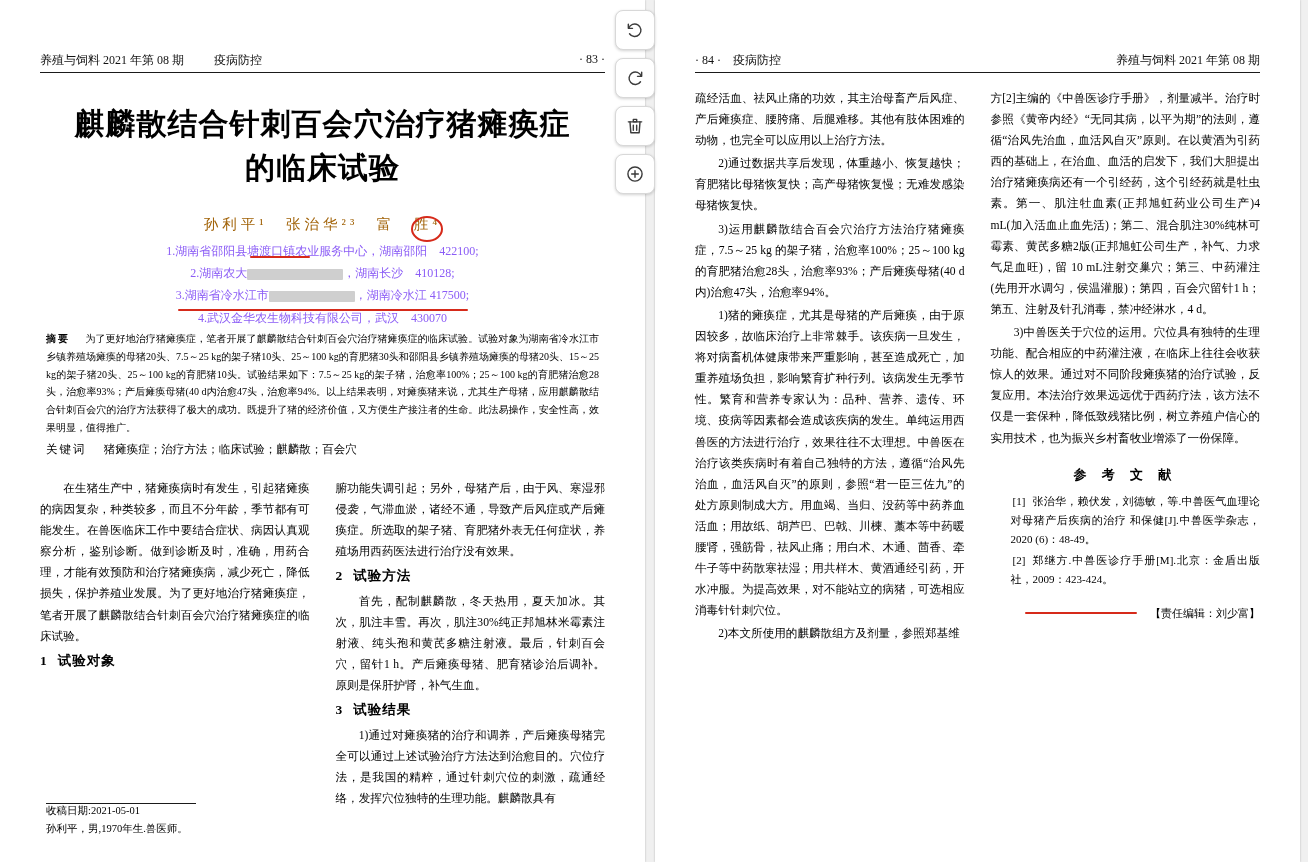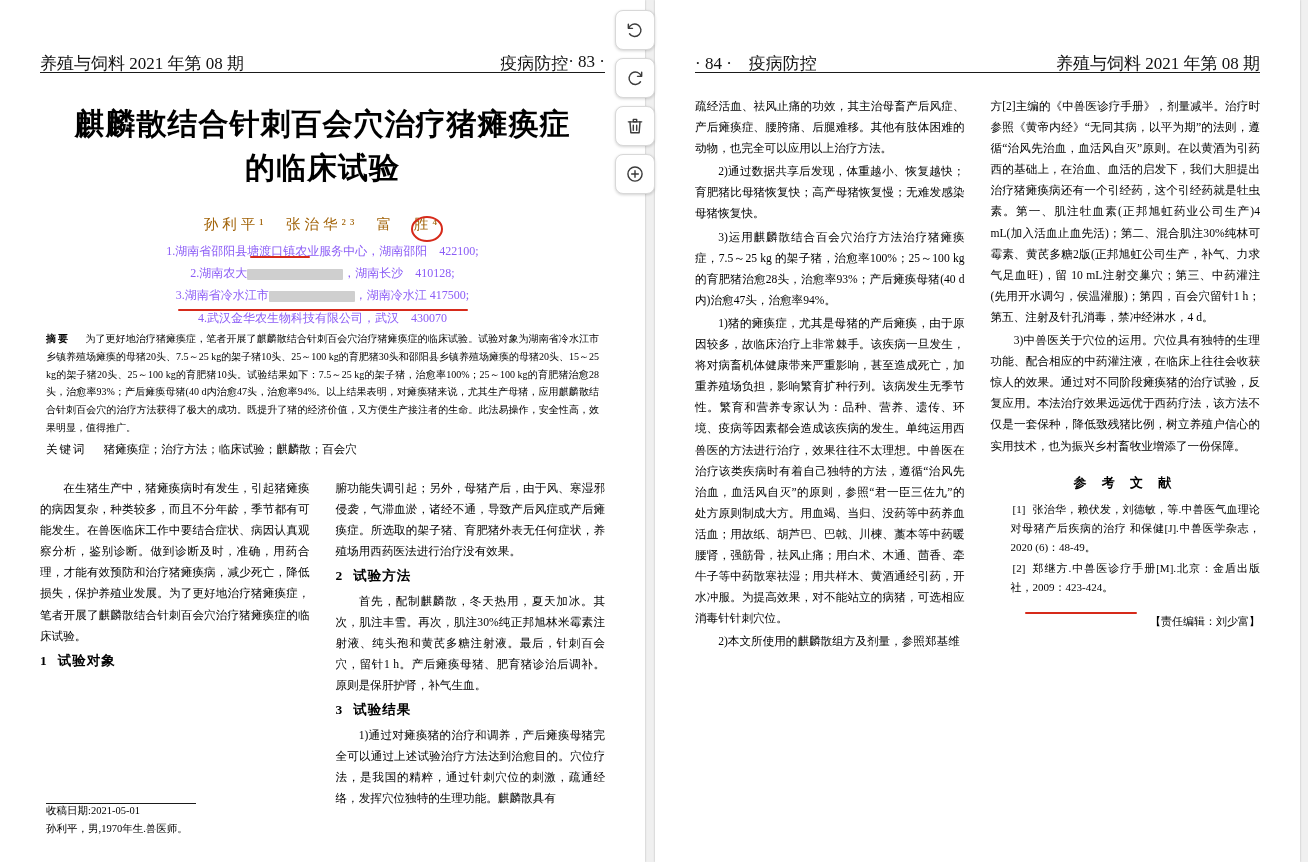--- a/index.html
+++ b/index.html
@@ -25,24 +25,24 @@
   .tool-btn{
     width:38px;height:38px;border-radius:8px;background:#fff;
     border:1px solid #d8d8d8;box-shadow:0 1px 3px rgba(0,0,0,.18);
     display:flex;align-items:center;justify-content:center;cursor:pointer;
   }
   .tool-btn svg{display:block;}
 
   
   .runhead{
     position:absolute;left:40px;right:40px;top:52px;
-    font-size:17px;color:#111;display:flex;justify-content:space-between;
+    font-size:12px;color:#111;display:flex;justify-content:space-between;
     font-family:"Liberation Serif", serif;
   }
-  .runhead .mid{flex:1;text-align:right;}
+  .runhead .mid{flex:1;text-align:left;padding-left:30px;}
   .runhead .left-lbl{text-align:left;}
   .runhead .right-lbl{text-align:center;}
   .rule{
     position:absolute;left:40px;right:40px;top:72px;height:1px;background:#1a1a1a;
   }
 
   
   .art-title{
     position:absolute;left:40px;right:40px;top:105px;text-align:center;
     font-size:30px;font-weight:bold;line-height:1.45;letter-spacing:1px;color:#000;
@@ -218,21 +218,21 @@
   </div>
 
   <div class="page page-right">
     <div class="page-inner">
       <div class="runhead">
         <span class="left-lbl">· 84 ·　疫病防控</span>
         <span class="right-lbl">养殖与饲料 2021 年第 08 期</span>
       </div>
       <div class="rule"></div>
 
-      <div class="cols" style="top:96px;bottom:30px;">
+      <div class="cols" style="top:88px;bottom:30px;">
         <div class="col">
           <p class="noind">疏经活血、祛风止痛的功效，其主治母畜产后风症、产后瘫痪症、腰胯痛、后腿难移。其他有肢体困难的动物，也完全可以应用以上治疗方法。</p>
           <p>2)通过数据共享后发现，体重越小、恢复越快；育肥猪比母猪恢复快；高产母猪恢复慢；无难发感染母猪恢复快。</p>
           <p>3)运用麒麟散结合百会穴治疗方法治疗猪瘫痪症，7.5～25 kg 的架子猪，治愈率100%；25～100 kg的育肥猪治愈28头，治愈率93%；产后瘫痪母猪(40 d内)治愈47头，治愈率94%。</p>
           <p>1)猪的瘫痪症，尤其是母猪的产后瘫痪，由于原因较多，故临床治疗上非常棘手。该疾病一旦发生，将对病畜机体健康带来严重影响，甚至造成死亡，加重养殖场负担，影响繁育扩种行列。该病发生无季节性。繁育和营养专家认为：品种、营养、遗传、环境、疫病等因素都会造成该疾病的发生。单纯运用西兽医的方法进行治疗，效果往往不太理想。中兽医在治疗该类疾病时有着自己独特的方法，遵循“治风先治血，血活风自灭”的原则，参照“君一臣三佐九”的处方原则制成大方。用血竭、当归、没药等中药养血活血；用故纸、胡芦巴、巴戟、川楝、藁本等中药暖腰肾，强筋骨，祛风止痛；用白术、木通、茴香、牵牛子等中药散寒祛湿；用共样木、黄酒通经引药，开水冲服。为提高效果，对不能站立的病猪，可选相应消毒针针刺穴位。</p>
           <p>2)本文所使用的麒麟散组方及剂量，参照郑基维</p>
         </div>
         <div class="col">
           <p class="noind">方[2]主编的《中兽医诊疗手册》，剂量减半。治疗时参照《黄帝内经》“无同其病，以平为期”的法则，遵循“治风先治血，血活风自灭”原则。在以黄酒为引药西的基础上，在治血、血活的启发下，我们大胆提出治疗猪瘫痪病还有一个引经药，这个引经药就是牡虫素。第一、肌注牡血素(正邦旭虹药业公司生产)4 mL(加入活血止血先活)；第二、混合肌注30%纯林可霉素、黄芪多糖2版(正邦旭虹公司生产，补气、力求气足血旺)，留 10 mL注射交巢穴；第三、中药灌注(先用开水调匀，侯温灌服)；第四，百会穴留针1 h；第五、注射及针孔消毒，禁冲经淋水，4 d。</p>
           <p>3)中兽医关于穴位的运用。穴位具有独特的生理功能、配合相应的中药灌注液，在临床上往往会收获惊人的效果。通过对不同阶段瘫痪猪的治疗试验，反复应用。本法治疗效果远远优于西药疗法，该方法不仅是一套保种，降低致残猪比例，树立养殖户信心的实用技术，也为振兴乡村畜牧业增添了一份保障。</p>

